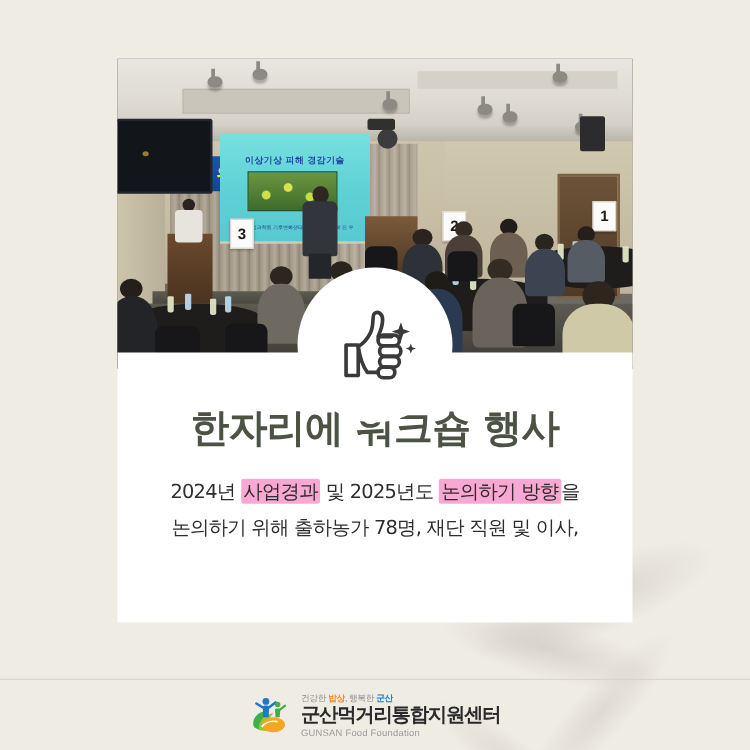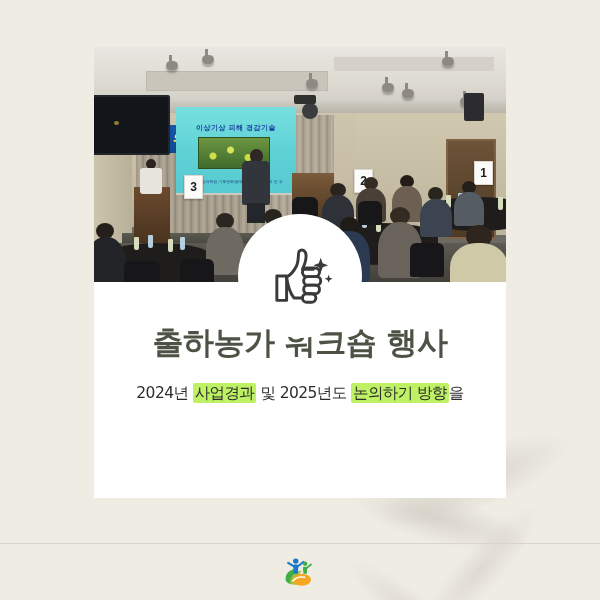--- a/index.html
+++ b/index.html
@@ -137,21 +137,21 @@
   .title{
     position:absolute;left:0;right:0;top:40px;text-align:center;
     font-size:31px;font-weight:bold;color:#4c5345;letter-spacing:-.5px;
     font-family:"DejaVu Sans", sans-serif;
   }
   .body{
     position:absolute;left:0;right:0;top:97px;text-align:center;
     font-size:15.5px;color:#2d2d2d;line-height:29px;letter-spacing:-.6px;
     font-family:"DejaVu Sans", sans-serif;
   }
-  .hl{background:#bef264;padding:1px 2px;border-radius:2px;}
+  .hl{background:#f9a8d4;padding:1px 2px;border-radius:2px;}
 
   
   .divider{position:absolute;left:0;top:543px;width:600px;height:1px;background:#d9d5cb;}
   .footer{position:absolute;left:0;top:546px;width:600px;height:54px;
     display:flex;align-items:center;justify-content:center;gap:7px;}
   .logo-mark{position:relative;width:34px;height:34px;flex:0 0 34px;}
   .logo-text{display:flex;flex-direction:column;line-height:1;}
   .logo-tag{font-size:7px;letter-spacing:-.3px;margin-bottom:2px;color:#8e8e8e;}
   .logo-tag .o{color:#ef8b2c;font-weight:bold;}
   .logo-tag .b{color:#1c78c8;font-weight:bold;}
@@ -290,23 +290,24 @@
 
     <div class="chair" style="left:30px;top:214px;width:36px;height:34px"></div>
     <div class="chair" style="left:86px;top:212px;width:34px;height:36px"></div>
     <div class="chair" style="left:172px;top:214px;width:36px;height:34px"></div>
     <div class="chair" style="left:316px;top:196px;width:34px;height:34px"></div>
     <div class="chair" style="left:198px;top:150px;width:26px;height:28px"></div>
     <div class="chair" style="left:264px;top:154px;width:24px;height:24px"></div>
   </div>
 
   <div class="card">
-    <div class="title">출하농가 워크숍 행사</div>
+    <div class="title">한자리에 워크숍 행사</div>
     <div class="body">
         <div><span>2024년 </span><span class="hl">사업경과</span><span> 및 2025년도 </span><span class="hl">논의하기 방향</span><span>을</span></div>
+        <div><span>논의하기 위해 출하농가 78명, 재단 직원 및 이사,</span></div>
       </div>
   </div>
 
   <div class="badge">
     <svg width="78" height="78" viewBox="0 0 64 64">
       <g fill="none" stroke="#3a3a3a" stroke-width="2.4" stroke-linejoin="round" stroke-linecap="round">
         <path d="M13 32 H21 V52 H13 Z"></path>
         <path d="M21 33 C21 33 26 30 29 24 C31.5 19 30 13 31.5 11.5 C33.5 9.5 37 11 37 15.5 C37 20 34 26.5 34 26.5 L43 26.5"></path>
         <path d="M21 33 C22 40 24 46 27 50 L34 50"></path>
         <rect x="34" y="25.5" width="14" height="7" rx="3.5"></rect>
@@ -331,15 +332,20 @@
         <path d="M11 30 C14 26 20 24 26 25" stroke="#fff" stroke-width="1.6" fill="none"></path>
         <circle cx="15" cy="6" r="3.2" fill="#1c78c8"></circle>
         <path d="M12 11 C12 9.5 18 9.5 18 11 L17.5 21 L12.5 21 Z" fill="#1c78c8"></path>
         <path d="M12.5 12 L6 8" stroke="#1c78c8" stroke-width="2.4" stroke-linecap="round"></path>
         <path d="M17.5 12 L24 7" stroke="#1c78c8" stroke-width="2.4" stroke-linecap="round"></path>
         <circle cx="26" cy="9" r="2.6" fill="#3fae49"></circle>
         <path d="M23.5 13.5 C23.5 12.3 28.5 12.3 28.5 13.5 L28 21 L24 21 Z" fill="#3fae49"></path>
         <path d="M28 14 L33 10" stroke="#3fae49" stroke-width="2" stroke-linecap="round"></path>
       </svg>
     </div>
+    <div class="logo-text">
+      <div class="logo-tag"><span>건강한 </span><span class="o">밥상</span><span>, 행복한 </span><span class="b">군산</span></div>
+      <div class="logo-main">군산먹거리통합지원센터</div>
+      <div class="logo-sub">GUNSAN Food Foundation</div>
+    </div>
   </div>
 
 </div>
 
 </body></html>

